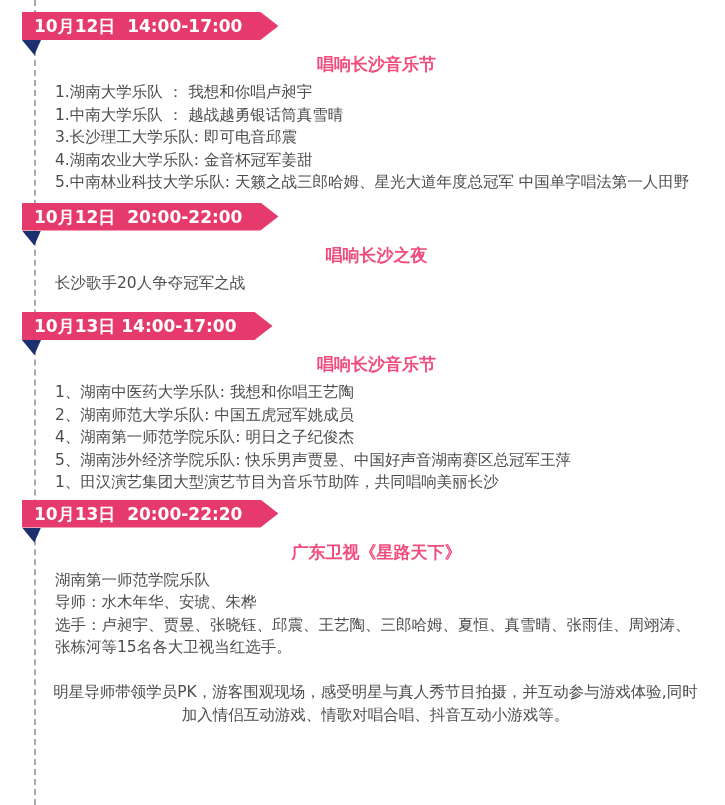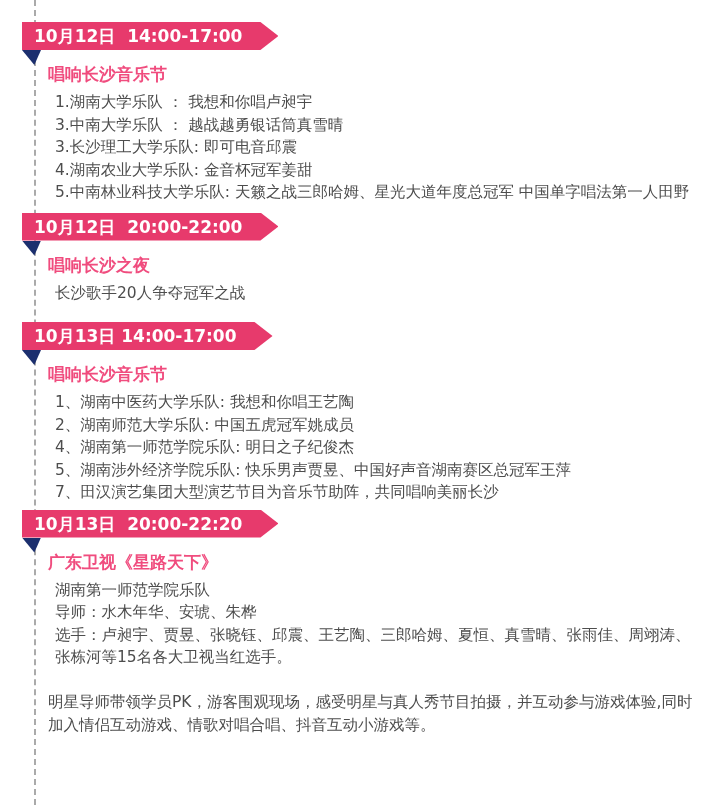--- a/index.html
+++ b/index.html
@@ -11,21 +11,21 @@
     --bg:#ffffff;
   }
   *{box-sizing:border-box;margin:0;padding:0;}
   html,body{background:var(--bg);}
   body{
     width:725px;height:805px;
     font-family:"DejaVu Sans","Liberation Sans",sans-serif;
     color:var(--text);
     overflow:hidden;
   }
-  .page{position:relative;width:725px;height:805px;padding-top:22px;}
+  .page{position:relative;width:725px;height:805px;padding-top:12px;}
   .timeline{
     position:absolute;left:34px;top:0;bottom:0;width:0;
     border-left:2px dashed var(--dash);
     z-index:0;
   }
   .evt{position:relative;z-index:1;}
   .banner-row{position:relative;margin-left:22px;}
   .banner{
     display:inline-block;
     background:var(--accent);
@@ -39,26 +39,27 @@
   .fold{
     position:absolute;left:0;top:28px;
     width:19px;height:15px;
     background:var(--navy);
     clip-path:polygon(0 0,100% 0,65% 100%);
   }
   .title{
     margin:16px 20px 0 48px;
     font-size:17px;line-height:17px;font-weight:bold;
     color:var(--heading);
+    text-align:center;
   }
   .lines{margin:8px 20px 0 48px;}
   .ln{font-size:15.5px;line-height:22.5px;color:var(--text);margin-left:7px;}
   .footer-para{
     margin:22px 22px 0 48px;
-    font-size:15.5px;line-height:23px;color:var(--text);
+    font-size:15.5px;line-height:23px;color:var(--text);text-align:center;
   }
   .mt-s2{margin-top:9px;}
   .mt-s3{margin-top:18px;}
   .mt-s4{margin-top:6px;}
 </style>
 </head>
 <body>
 
 <div class="page">
   <div class="timeline"></div>
@@ -66,21 +67,21 @@
   <div class="evt">
     <div class="banner-row">
       <div class="banner">
         <span>10月12日  14:00-17:00</span>
       </div>
       <i class="fold"></i>
     </div>
     <h3 class="title">唱响长沙音乐节</h3>
     <div class="lines">
       <p class="ln">1.湖南大学乐队 ： 我想和你唱卢昶宇</p>
-      <p class="ln">3.中南大学乐队 ： 越战越勇银话筒真雪晴</p>
+      <p class="ln">1.中南大学乐队 ： 越战越勇银话筒真雪晴</p>
       <p class="ln">3.长沙理工大学乐队: 即可电音邱震</p>
       <p class="ln">4.湖南农业大学乐队: 金音杯冠军姜甜</p>
       <p class="ln">5.中南林业科技大学乐队: 天籁之战三郎哈姆、星光大道年度总冠军 中国单字唱法第一人田野</p>
     </div>
   </div>
 
   <div class="evt">
     <div class="banner-row mt-s2">
       <div class="banner">
         <span>10月12日  20:00-22:00</span>
@@ -99,21 +100,21 @@
         <span>10月13日 14:00-17:00</span>
       </div>
       <i class="fold"></i>
     </div>
     <h3 class="title">唱响长沙音乐节</h3>
     <div class="lines">
       <p class="ln">1、湖南中医药大学乐队: 我想和你唱王艺陶</p>
       <p class="ln">2、湖南师范大学乐队: 中国五虎冠军姚成员</p>
       <p class="ln">4、湖南第一师范学院乐队: 明日之子纪俊杰</p>
       <p class="ln">5、湖南涉外经济学院乐队: 快乐男声贾昱、中国好声音湖南赛区总冠军王萍</p>
-      <p class="ln">7、田汉演艺集团大型演艺节目为音乐节助阵，共同唱响美丽长沙</p>
+      <p class="ln">1、田汉演艺集团大型演艺节目为音乐节助阵，共同唱响美丽长沙</p>
     </div>
   </div>
 
   <div class="evt">
     <div class="banner-row mt-s4">
       <div class="banner">
         <span>10月13日  20:00-22:20</span>
       </div>
       <i class="fold"></i>
     </div>

